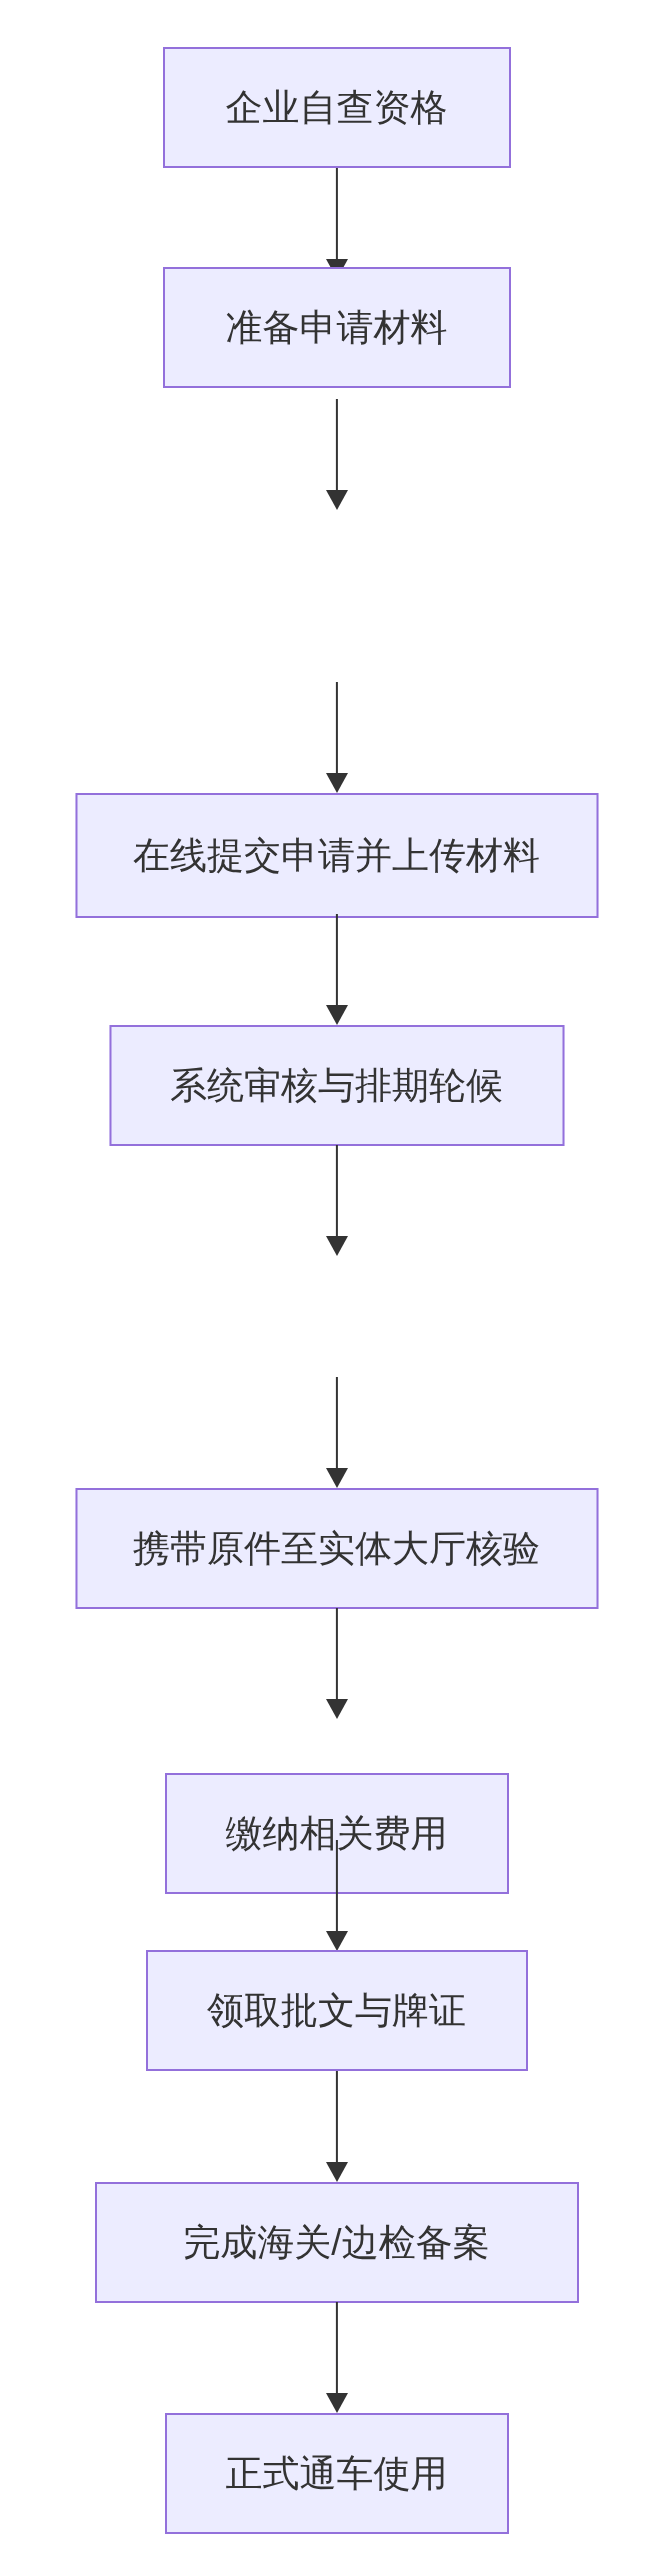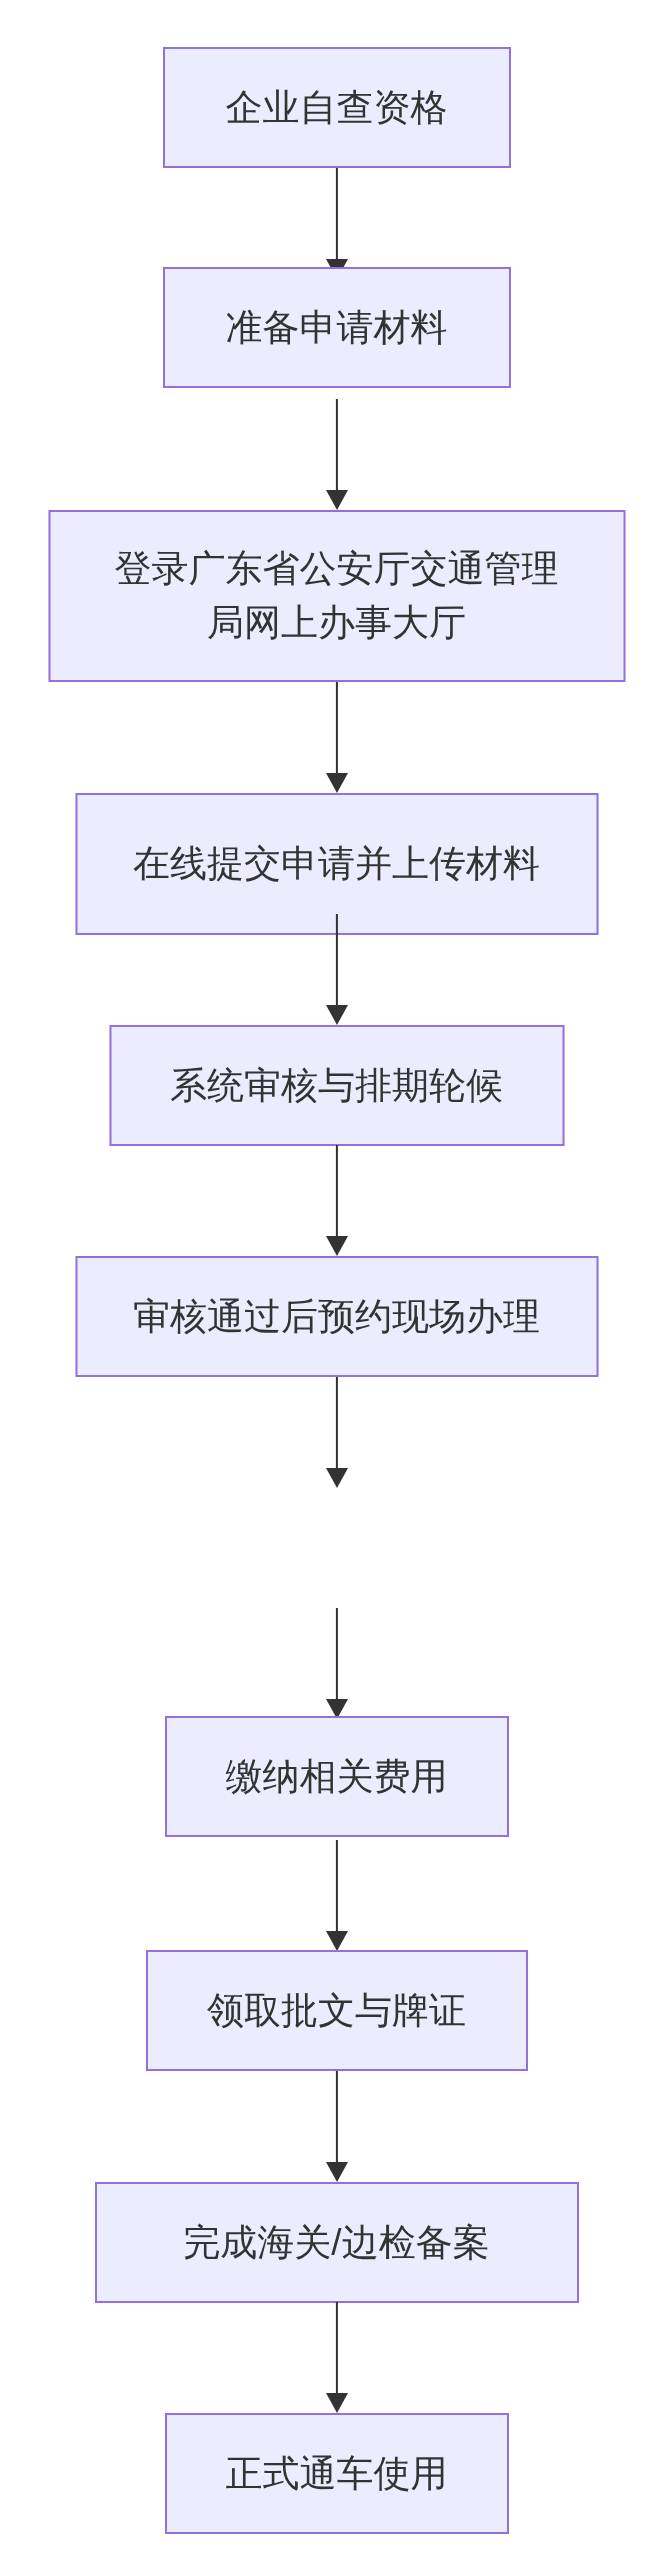--- a/index.html
+++ b/index.html
@@ -56,25 +56,25 @@
     height: 0;
     border-left: 11px solid transparent;
     border-right: 11px solid transparent;
     border-top: 20px solid var(--arrow-color, #333333);
   }
 
   
   .node1  { top: 47px;   height: 121px; width: 348px; }
   .node2  { top: 267px;  height: 121px; width: 348px; }
   .node3  { top: 510px;  height: 172px; width: 577px; }
-  .node4  { top: 793px; height: 142px; width: 523px; }
+  .node4  { top: 793px; height: 125px; width: 523px; }
   .node5  { top: 1025px; height: 121px; width: 455px; }
   .node6  { top: 1256px; height: 121px; width: 523px; }
   .node7  { top: 1488px; height: 121px; width: 523px; }
-  .node8  { top: 1716px; height: 121px; width: 344px; }
+  .node8  { top: 1773px; height: 121px; width: 344px; }
   .node9  { top: 1950px; height: 121px; width: 382px; }
   .node10 { top: 2182px; height: 121px; width: 484px; }
   .node11 { top: 2413px; height: 121px; width: 344px; }
 
   
   .arrow      { height: 111px; }
   .arrow .arrow-line { height: 93px; }
   .arrow1  { top: 168px;  }
   .arrow2  { top: 399px;  }
   .arrow3  { top: 682px;  }
@@ -102,24 +102,20 @@
 
   <div class="node node2">
     <span class="node-label">准备申请材料</span>
   </div>
 
   <div class="arrow arrow2">
     <div class="arrow-line"></div>
     <div class="arrow-head"></div>
   </div>
 
-  <div class="node node3">
-    <span class="node-label">登录广东省公安厅交通管理
-局网上办事大厅</span>
-  </div>
 
   <div class="arrow arrow3">
     <div class="arrow-line"></div>
     <div class="arrow-head"></div>
   </div>
 
   <div class="node node4">
     <span class="node-label">在线提交申请并上传材料</span>
   </div>
 
@@ -130,29 +126,29 @@
 
   <div class="node node5">
     <span class="node-label">系统审核与排期轮候</span>
   </div>
 
   <div class="arrow arrow5">
     <div class="arrow-line"></div>
     <div class="arrow-head"></div>
   </div>
 
-  <div class="node node6">
-    <span class="node-label">审核通过后预约现场办理</span>
-  </div>
 
   <div class="arrow arrow6">
     <div class="arrow-line"></div>
     <div class="arrow-head"></div>
   </div>
 
+  <div class="node node7">
+    <span class="node-label">携带原件至实体大厅核验</span>
+  </div>
 
   <div class="arrow arrow7">
     <div class="arrow-line"></div>
     <div class="arrow-head"></div>
   </div>
 
   <div class="node node8">
     <span class="node-label">缴纳相关费用</span>
   </div>
 

